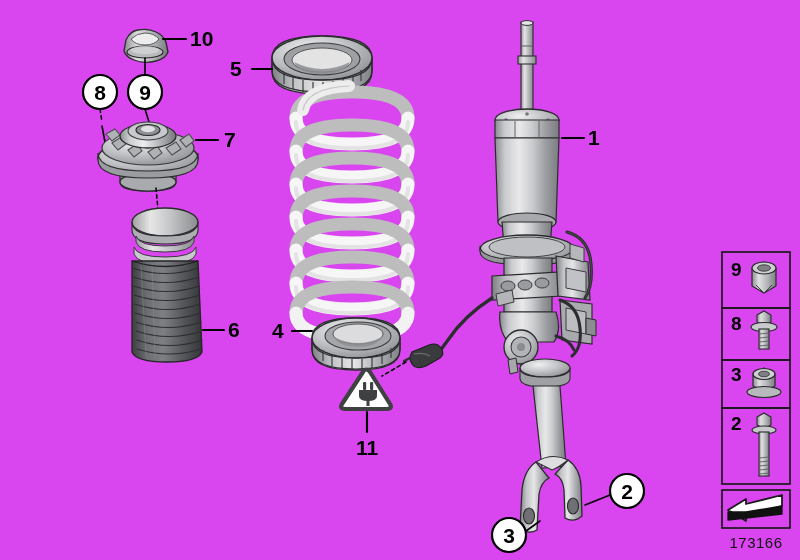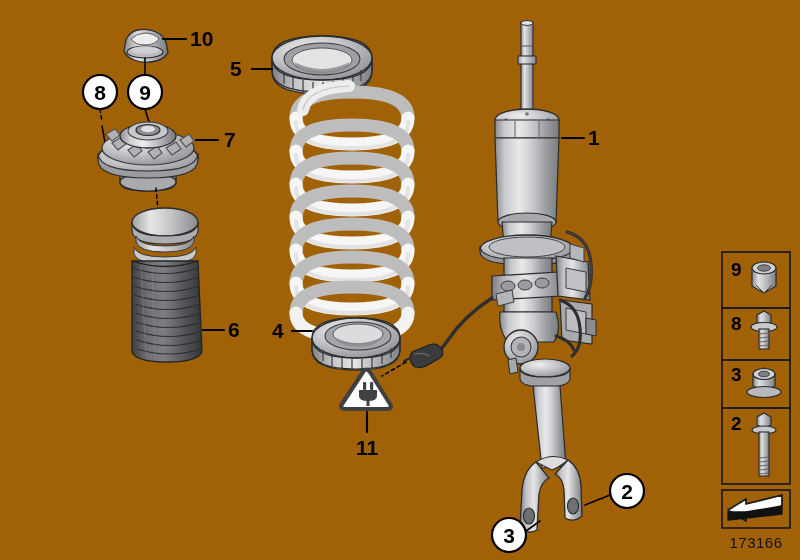--- a/index.html
+++ b/index.html
@@ -1,17 +1,17 @@
 <!DOCTYPE html>
 <html><head>
 <meta charset="utf-8">
 <style>
   html,body{margin:0;padding:0;background:#ffffff;}
   body{width:800px;height:560px;overflow:hidden;font-family:"Liberation Sans",sans-serif;}
-  #stage{position:relative;width:800px;height:560px;background:#a16207;}
+  #stage{position:relative;width:800px;height:560px;background:#d946ef;}
   svg{display:block;}
   .cal{font-family:"Liberation Sans",sans-serif;font-weight:bold;font-size:21px;fill:#000;}
   .calsm{font-family:"Liberation Sans",sans-serif;font-weight:bold;font-size:19px;fill:#000;}
   .partnum{font-family:"Liberation Sans",sans-serif;font-size:15px;fill:#111;letter-spacing:.5px;}
   .lead{stroke:#000;stroke-width:2.1;fill:none;stroke-linecap:round;}
   .leadthin{stroke:#000;stroke-width:1.6;fill:none;stroke-linecap:round;}
   .dashlead{stroke:#000;stroke-width:1.5;fill:none;stroke-dasharray:3.5 3.2;stroke-linecap:round;}
   .circ{fill:#fff;stroke:#000;stroke-width:2.2;}
   .boxln{fill:none;stroke:#1a1a1a;stroke-width:1.7;}
 </style>

